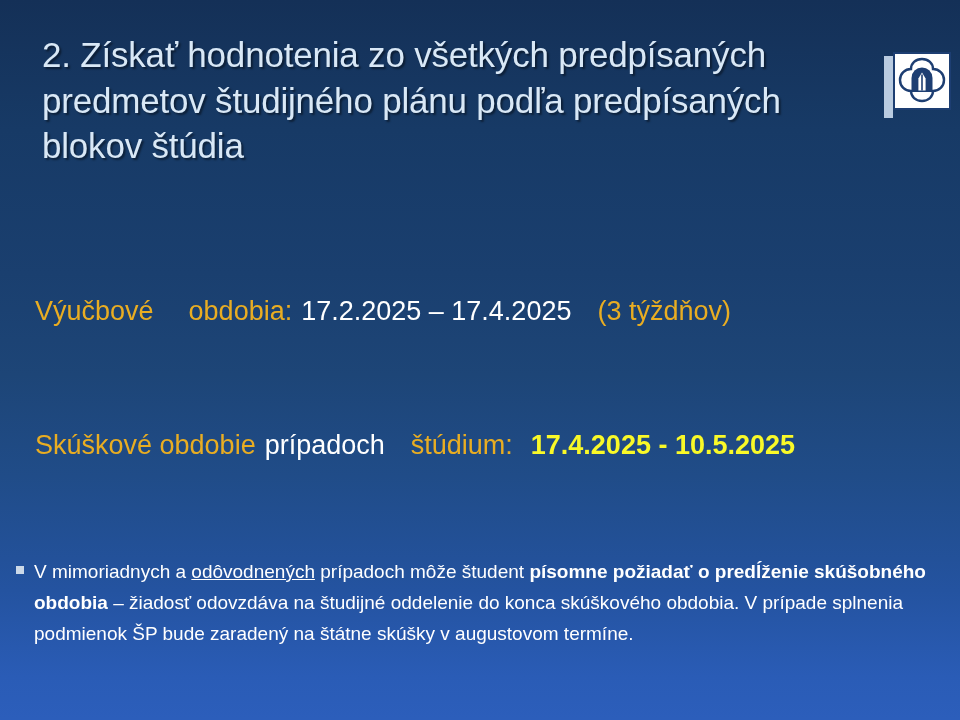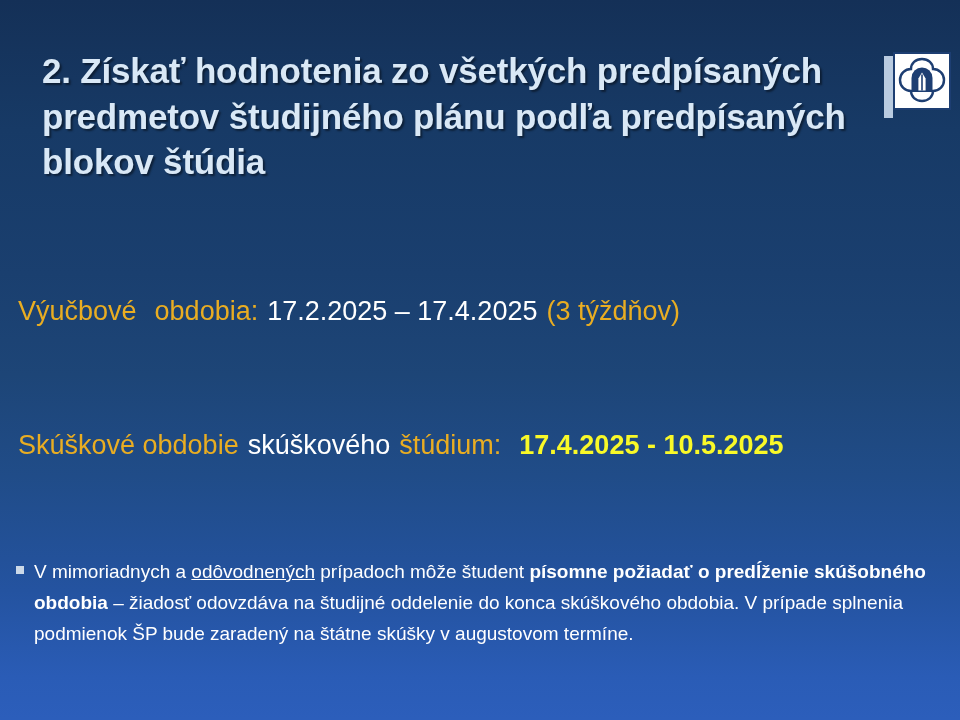--- a/index.html
+++ b/index.html
@@ -51,44 +51,44 @@
     background: #ffffff;
     border: 2px solid #1d3e72;
     box-sizing: border-box;
   }
   #logo-box svg { display: block; }
 
   
   #title {
     position: absolute;
     left: 42px;
-    top: 48px;
+    top: 32px;
     width: 810px;
     color: #d9e8f6;
     font-size: 35px;
-    font-weight: bold;
+    font-weight: normal;
     line-height: 1.30;
     letter-spacing: -0.2px;
     text-shadow: 2px 2px 2px rgba(0,0,0,0.45);
   }
 
   
   .period-line {
     position: absolute;
     left: 18px;
     width: 930px;
     white-space: nowrap;
     font-size: 27px;
     line-height: 1;
   }
   #line-vyucbove { top: 298px; }
   #line-mgr      { top: 388px; }
   #line-bc       { top: 432px; }
 
-  .gold   { color: #e9ad22; }
+  .gold   { color: #e9ad22; margin-left: 17px; }
   .white  { color: #ffffff; }
   .yellow { color: #f9f928; font-weight: bold; }
   .sp     { display: inline-block; width: 9px; }
   .sp2    { display: inline-block; width: 18px; }
 
   
   #bullet-block {
     position: absolute;
     left: 16px;
     top: 556px;
@@ -145,21 +145,21 @@
   </div>
 
   <div id="title">2. Získať hodnotenia zo všetkých predpísaných predmetov  študijného plánu podľa predpísaných blokov štúdia</div>
 
   <div class="period-line" id="line-vyucbove">
     <span class="gold">Výučbové</span><span class="sp2"></span><span class="gold">obdobia:</span><span class="sp"></span><span class="white">17.2.2025 – 17.4.2025</span><span class="sp"></span><span class="gold">(3 týždňov)</span>
   </div>
 
 
   <div class="period-line" id="line-bc">
-    <span class="gold">Skúškové obdobie</span><span class="sp"></span><span class="white">skúškového</span><span class="sp"></span><span class="gold">štúdium:</span><span class="sp2"></span><span class="yellow">17.4.2025 - 10.5.2025</span>
+    <span class="gold">Skúškové obdobie</span><span class="sp"></span><span class="white">prípadoch</span><span class="sp"></span><span class="gold">štúdium:</span><span class="sp2"></span><span class="yellow">17.4.2025 - 10.5.2025</span>
   </div>
 
   <div id="bullet-block">
     <div id="bullet-row">
       <span id="bullet-marker"></span>
       <span id="bullet-text"><span>V mimoriadnych a </span><span class="ul">odôvodnených</span><span> prípadoch môže študent </span><span class="b">písomne požiadať o predĺženie skúšobného obdobia</span><span> – žiadosť odovzdáva  na študijné oddelenie do konca skúškového obdobia. V prípade splnenia podmienok ŠP bude zaradený na štátne skúšky v augustovom termíne.</span></span>
     </div>
   </div>
 
 </div>

